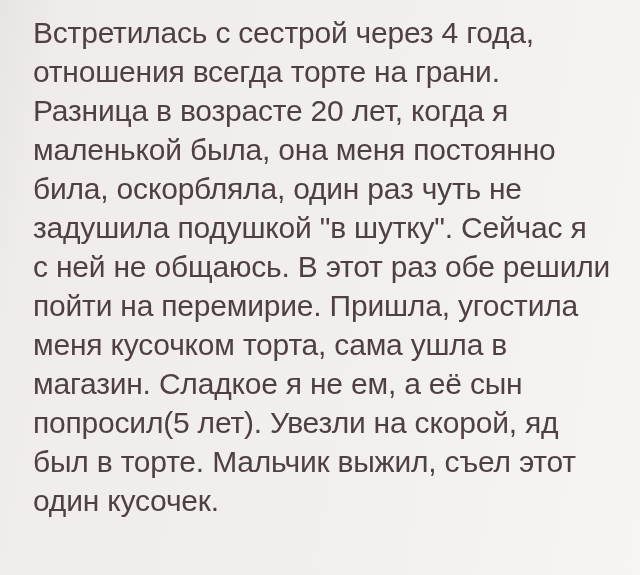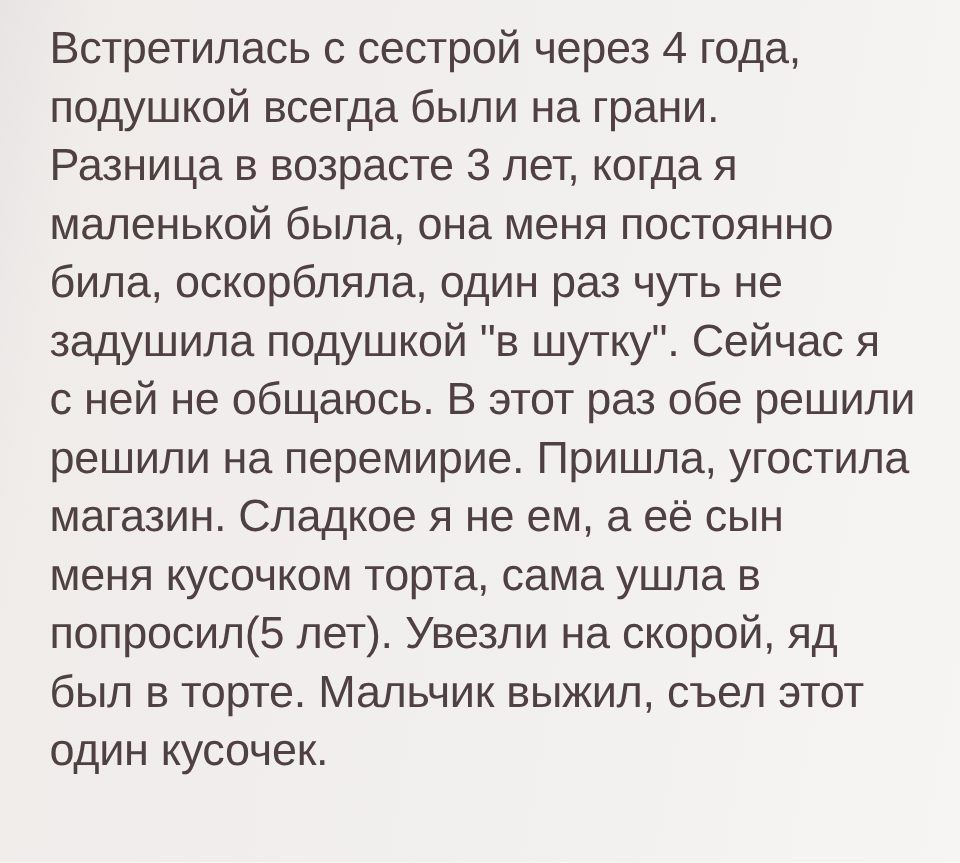--- a/index.html
+++ b/index.html
@@ -30,25 +30,25 @@
     color: var(--text-color, #4f4141);
     white-space: nowrap;
     font-weight: 400;
   }
 </style>
 </head>
 <body>
 
 <div class="text-post">
   <div class="story-line">Встретилась с сестрой через 4 года,</div>
-  <div class="story-line">подушкой всегда были на грани.</div>
-  <div class="story-line">Разница в возрасте 3 лет, когда я</div>
+  <div class="story-line">отношения всегда торте на грани.</div>
+  <div class="story-line">Разница в возрасте 20 лет, когда я</div>
   <div class="story-line">маленькой была, она меня постоянно</div>
   <div class="story-line">била, оскорбляла, один раз чуть не</div>
   <div class="story-line">задушила подушкой "в шутку". Сейчас я</div>
   <div class="story-line">с ней не общаюсь. В этот раз обе решили</div>
-  <div class="story-line">решили на перемирие. Пришла, угостила</div>
+  <div class="story-line">пойти на перемирие. Пришла, угостила</div>
+  <div class="story-line">меня кусочком торта, сама ушла в</div>
   <div class="story-line">магазин. Сладкое я не ем, а её сын</div>
-  <div class="story-line">меня кусочком торта, сама ушла в</div>
   <div class="story-line">попросил(5 лет). Увезли на скорой, яд</div>
   <div class="story-line">был в торте. Мальчик выжил, съел этот</div>
   <div class="story-line">один кусочек.</div>
 </div>
 
 </body></html>

